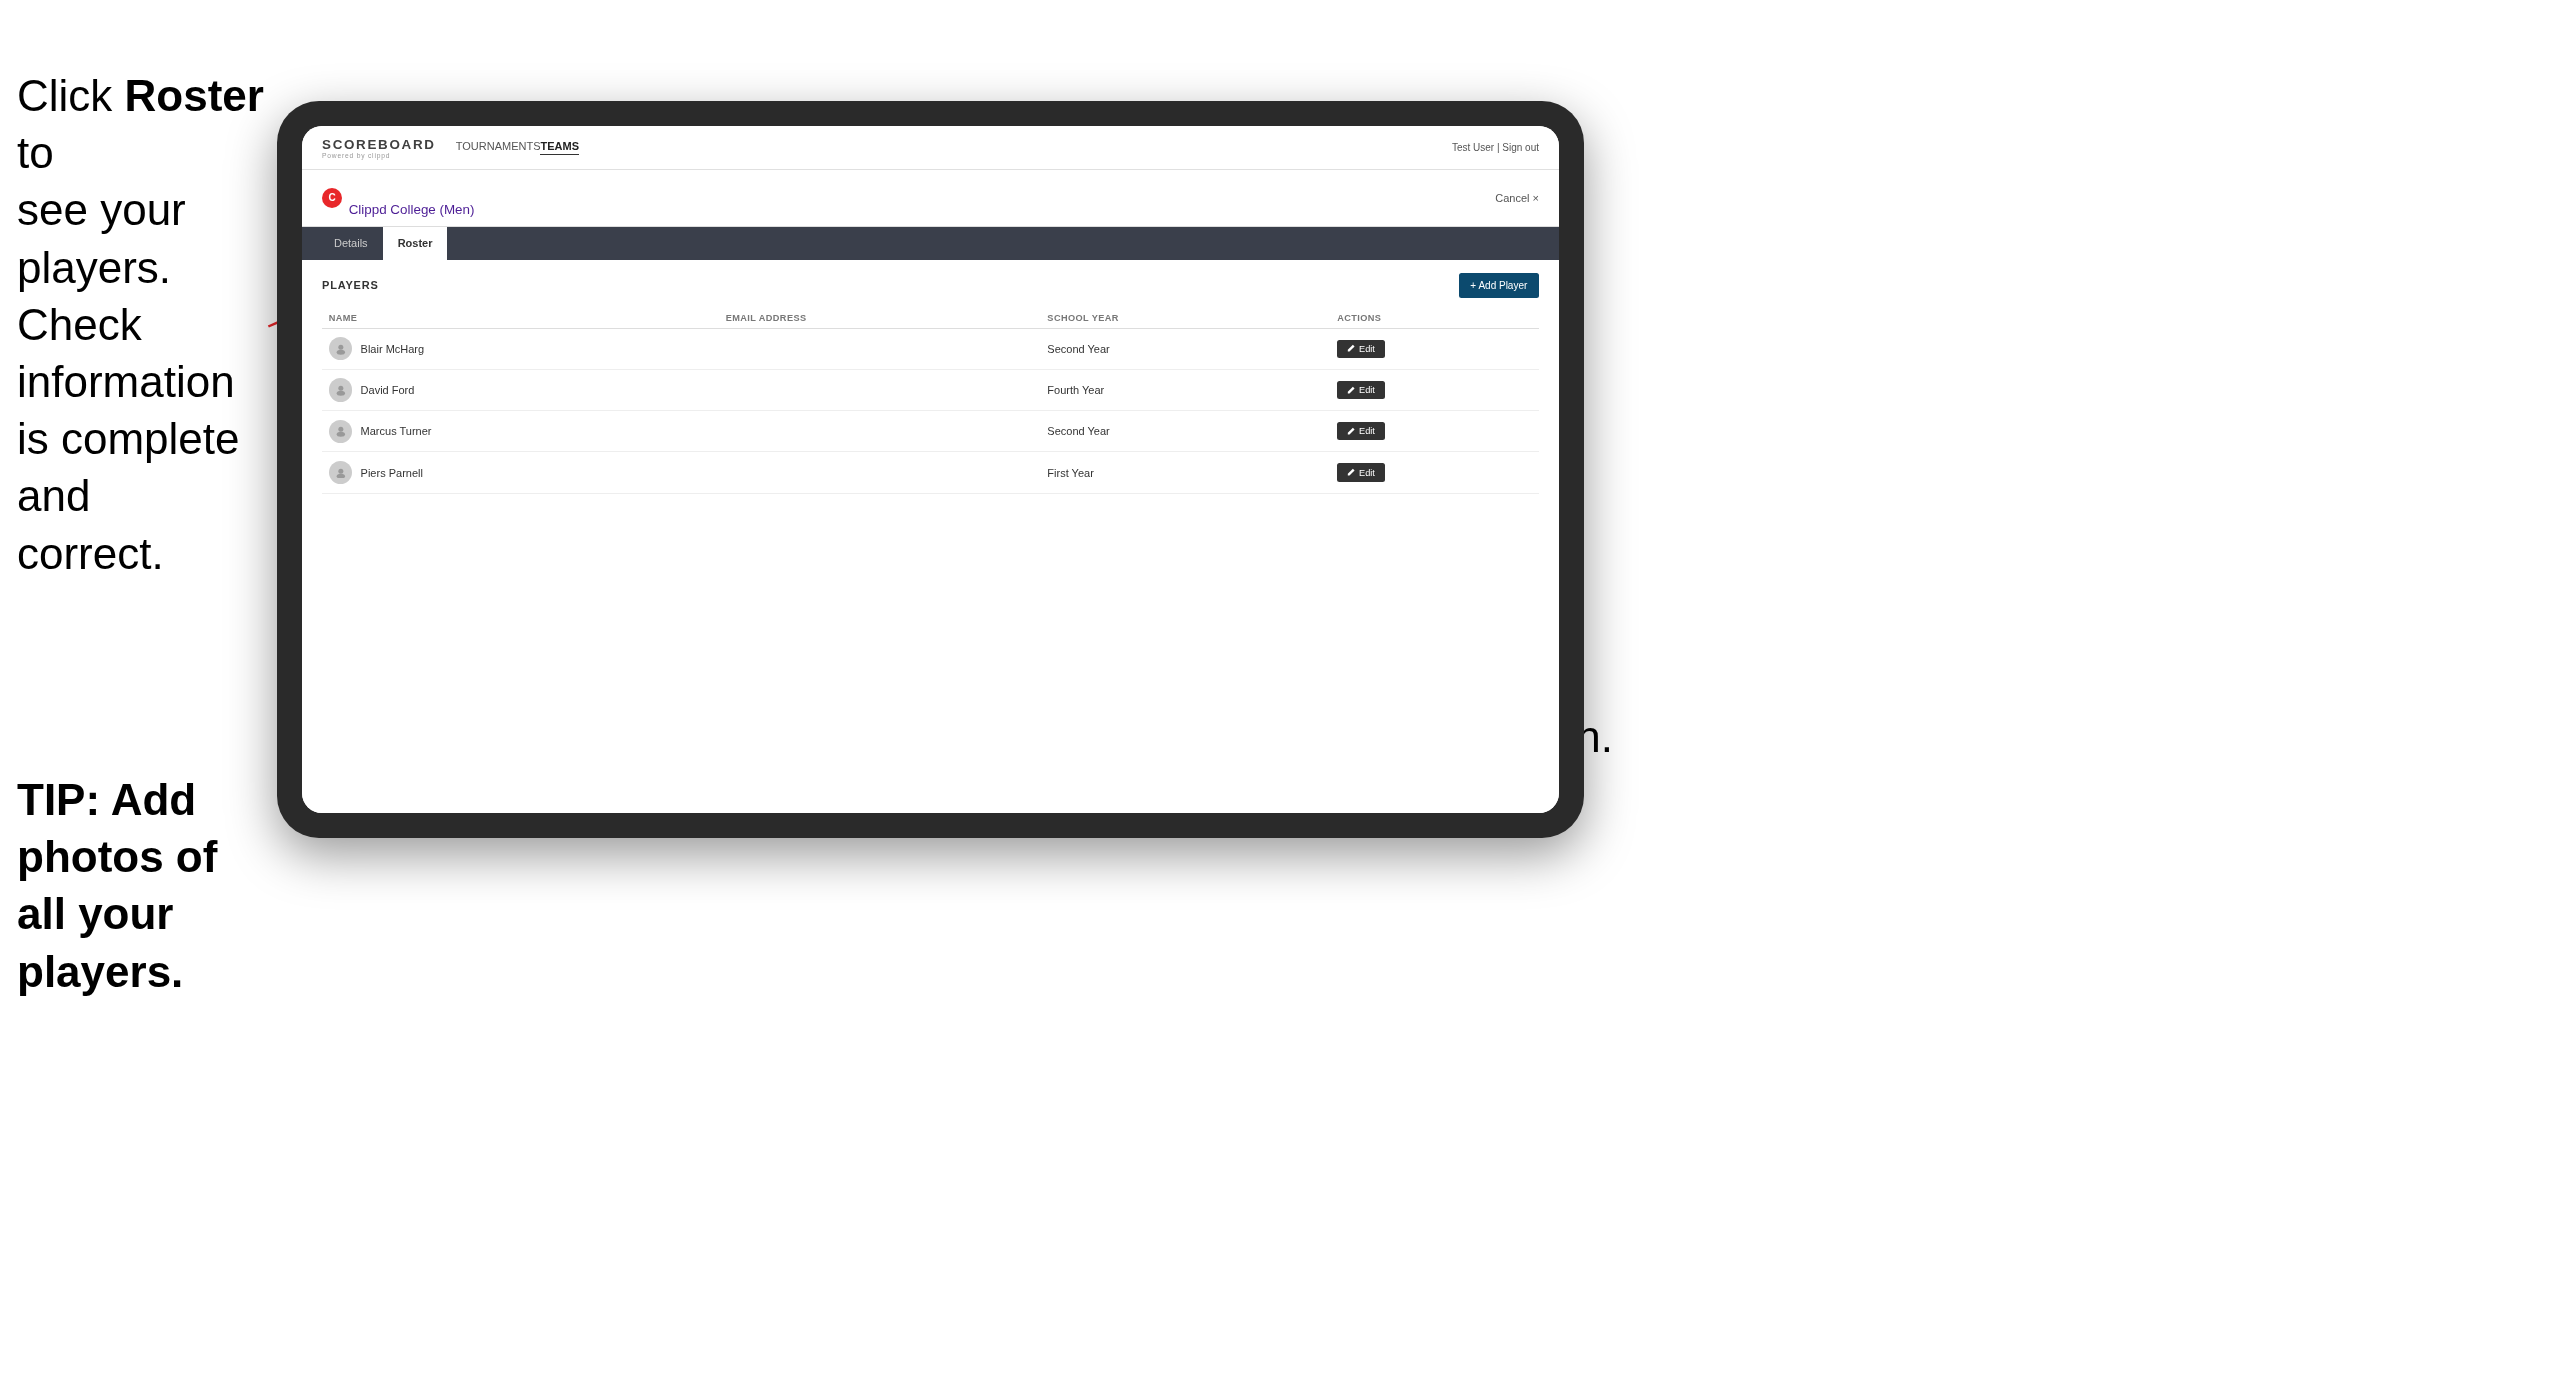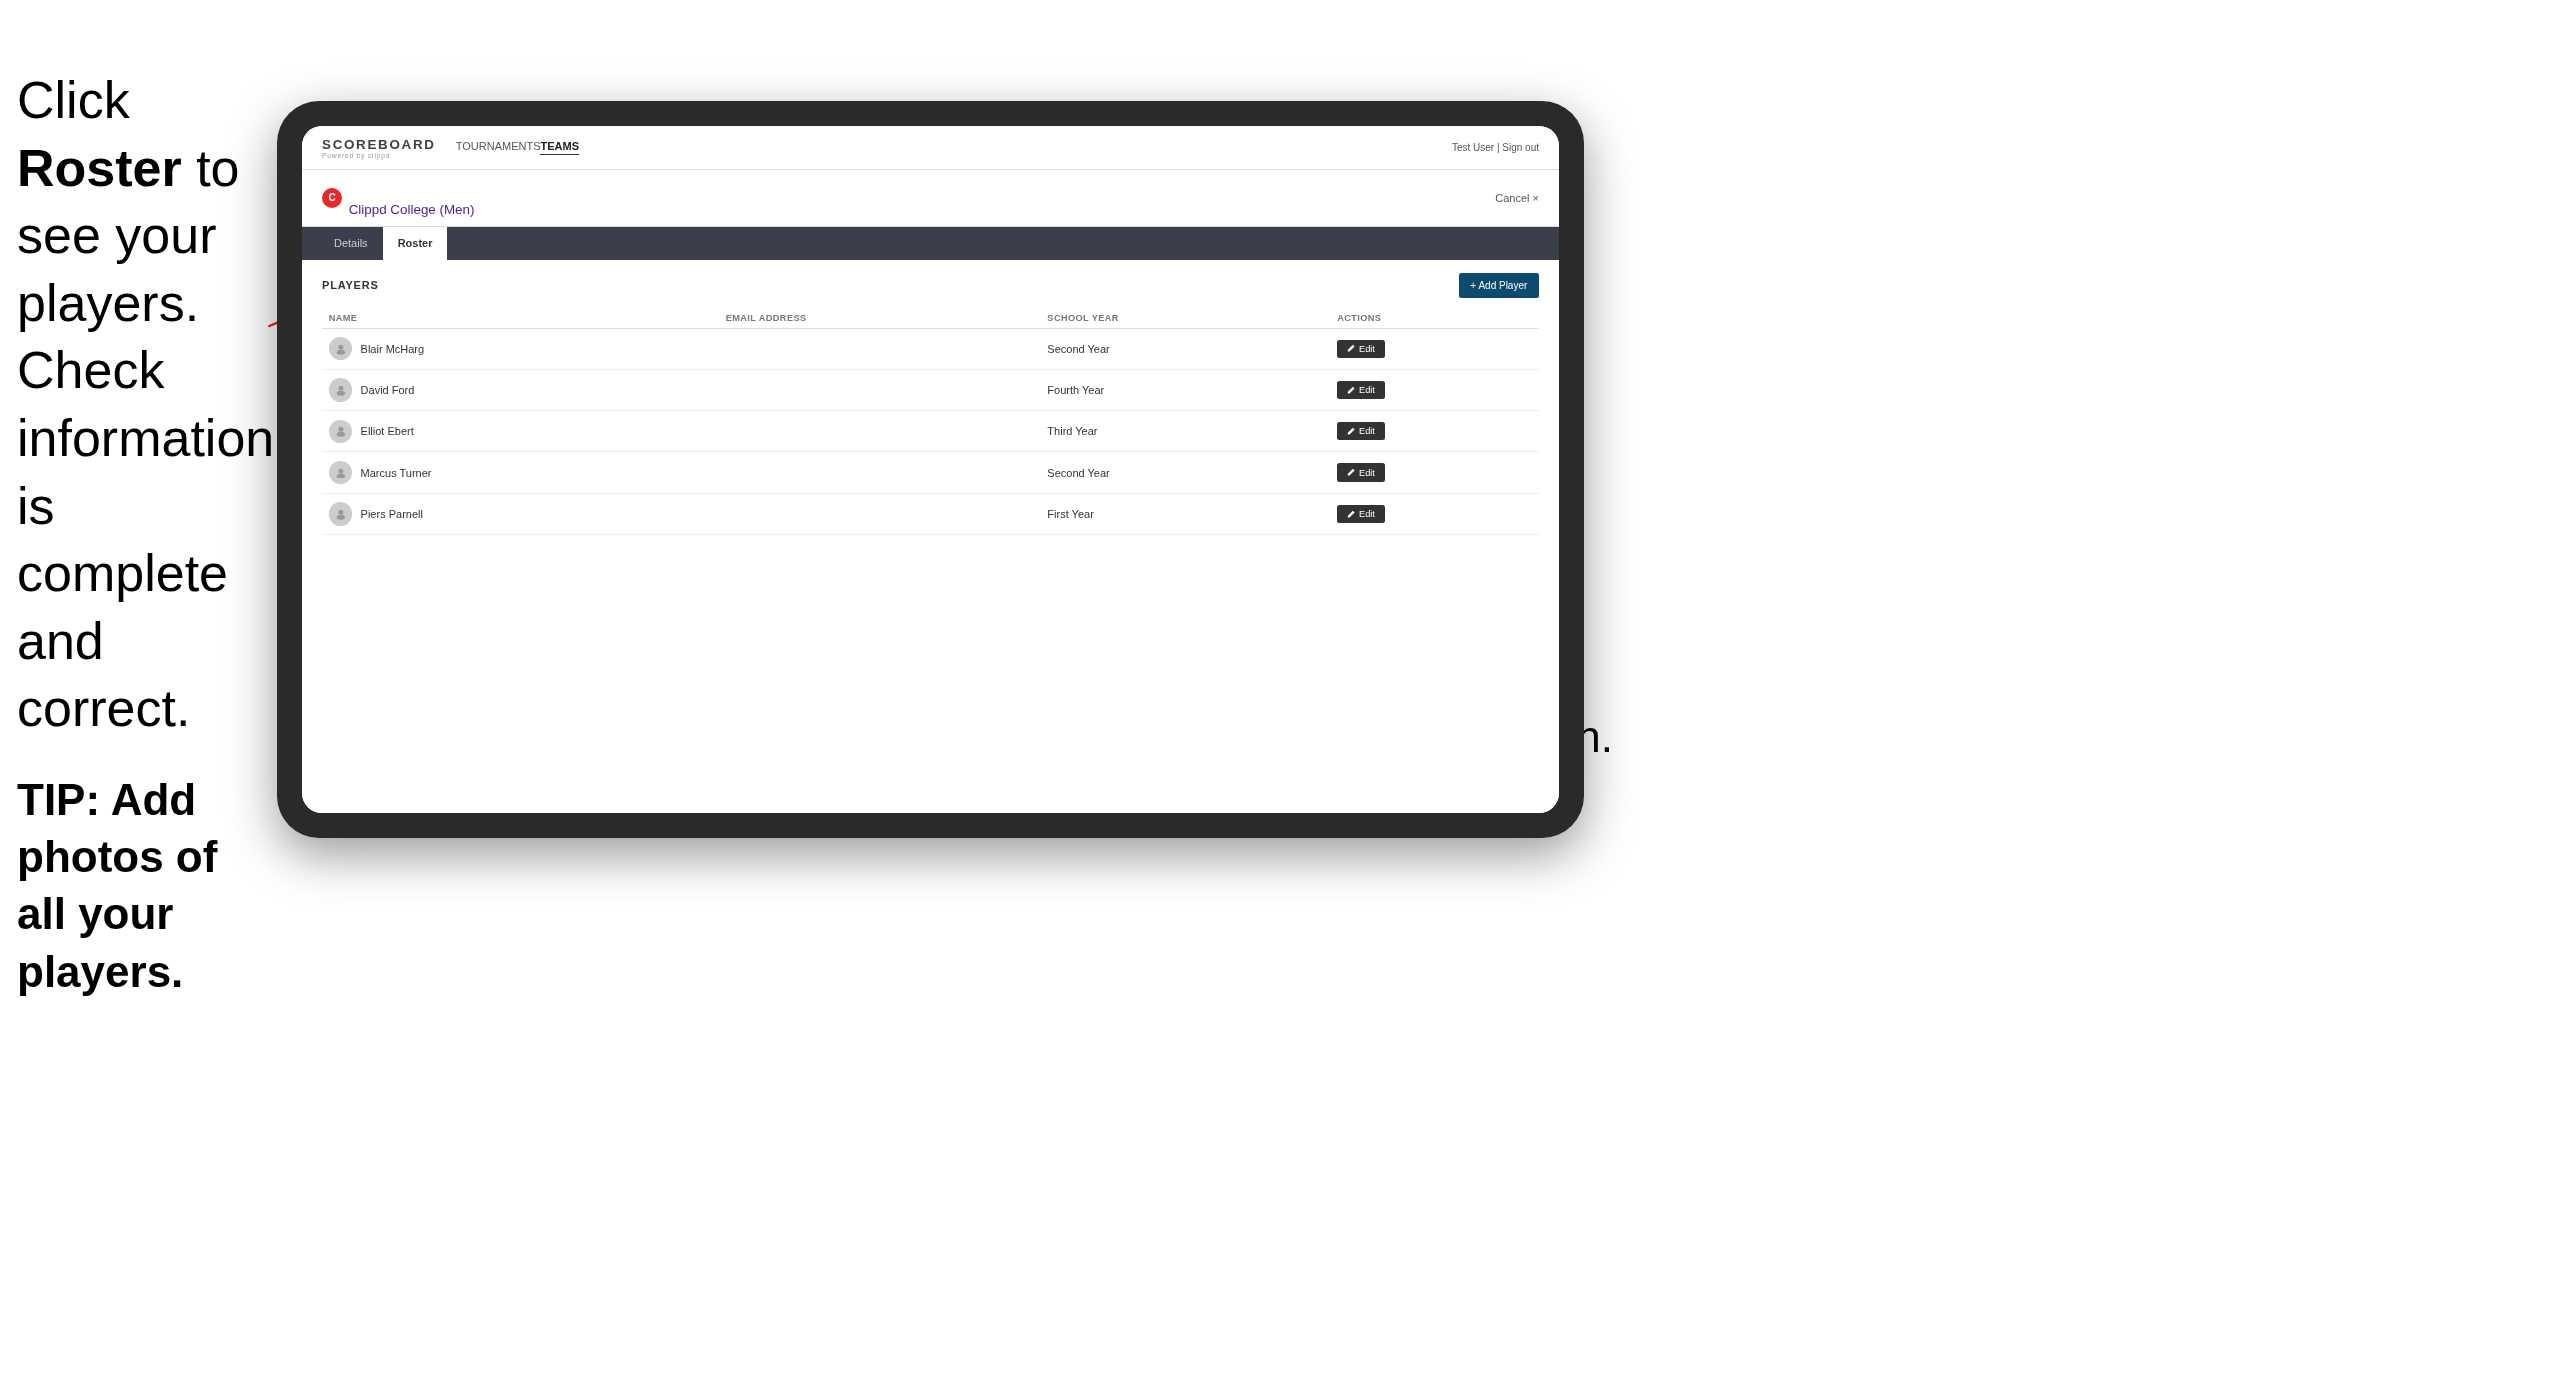--- a/index.html
+++ b/index.html
@@ -10,21 +10,21 @@
       height: 1386px;
       overflow: hidden;
       position: relative;
     }
 
     
     .left-text {
       position: absolute;
       left: 17px;
       top: 67px;
-      font-size: 52px;
+      font-size: 44px;
       line-height: 1.3;
       max-width: 251px;
     }
     .left-text strong { font-weight: 900; }
 
     .tip-text {
       position: absolute;
       left: 17px;
       top: 771px;
       font-size: 44px;
@@ -412,66 +412,43 @@
             </tr>
             <tr>
               <td>
     <div class="player-cell">
       <div class="player-avatar">
         <svg width="11.7" height="11.7" viewBox="0 0 14 14" fill="#999">
           <circle cx="7" cy="5" r="3"></circle>
           <ellipse cx="7" cy="11" rx="5" ry="3"></ellipse>
         </svg>
       </div>
-      <span>Elliot Ebert</span>
+      <span>Marcus Turner</span>
     </div>
   </td>
               <td></td>
-              <td>Third Year</td>
+              <td>Second Year</td>
               <td class="actions-col">
     <button class="edit-btn">
       <svg width="8.4" height="8.4" viewBox="0 0 10 10" fill="white">
         <path d="M1 7L7 1l2 2-6 6H1V7z"></path>
       </svg>
       Edit
     </button>
   </td>
             </tr>
             <tr>
               <td>
     <div class="player-cell">
       <div class="player-avatar">
         <svg width="11.7" height="11.7" viewBox="0 0 14 14" fill="#999">
           <circle cx="7" cy="5" r="3"></circle>
           <ellipse cx="7" cy="11" rx="5" ry="3"></ellipse>
         </svg>
       </div>
-      <span>Marcus Turner</span>
-    </div>
-  </td>
-              <td></td>
-              <td>Second Year</td>
-              <td class="actions-col">
-    <button class="edit-btn">
-      <svg width="8.4" height="8.4" viewBox="0 0 10 10" fill="white">
-        <path d="M1 7L7 1l2 2-6 6H1V7z"></path>
-      </svg>
-      Edit
-    </button>
-  </td>
-            </tr>
-            <tr>
-              <td>
-    <div class="player-cell">
-      <div class="player-avatar">
-        <svg width="11.7" height="11.7" viewBox="0 0 14 14" fill="#999">
-          <circle cx="7" cy="5" r="3"></circle>
-          <ellipse cx="7" cy="11" rx="5" ry="3"></ellipse>
-        </svg>
-      </div>
       <span>Piers Parnell</span>
     </div>
   </td>
               <td></td>
               <td>First Year</td>
               <td class="actions-col">
     <button class="edit-btn">
       <svg width="8.4" height="8.4" viewBox="0 0 10 10" fill="white">
         <path d="M1 7L7 1l2 2-6 6H1V7z"></path>
       </svg>

